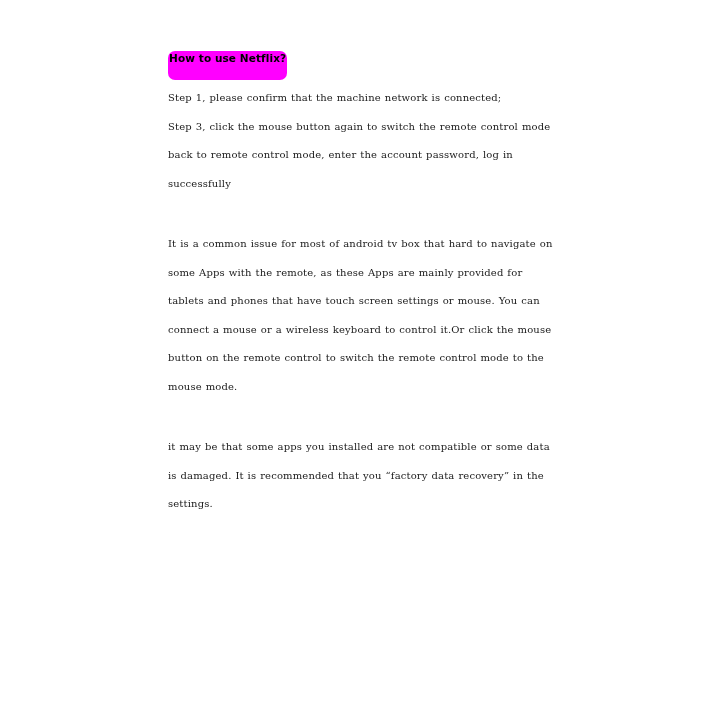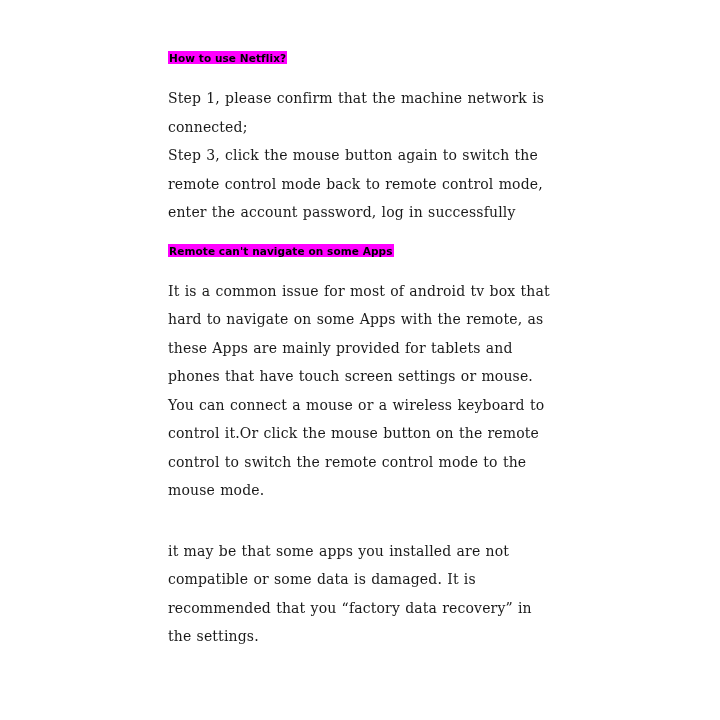--- a/index.html
+++ b/index.html
@@ -27,34 +27,35 @@
     width: 390px;
   }
   .heading {
     display: inline;
     background: #ff00ff;
     color: #000000;
     font-family: "DejaVu Sans", sans-serif;
     font-size: 10.5px;
     font-weight: bold;
     line-height: 16px;
-    padding: 1px 1px 0 1px;
+    padding: 1px 1px 16px 1px;
     letter-spacing: 0.1px;
+    border-radius: 7px;
   }
   .heading-block {
     margin: 0;
     padding: 0;
     line-height: 18px;
   }
   .para {
     margin: 0;
     padding: 0;
     color: #1a1a1a;
     font-family: "DejaVu Serif", serif;
-    font-size: 14px;
+    font-size: 10px;
     line-height: 28.5px;
     letter-spacing: 0.15px;
     word-spacing: 0.6px;
   }
   .spacer-sm { height: 14px; }
   .spacer-md { height: 18px; }
 </style>
 </head>
 <body>
 
@@ -64,23 +65,20 @@
     <div class="heading-block">
       <span class="heading">How to use Netflix?</span>
     </div>
     <div class="spacer-md"></div>
 
     <p class="para">Step 1, please confirm that the machine network is connected;</p>
     <p class="para">Step 3, click the mouse button again to switch the remote control mode back to remote control mode, enter the account password, log in successfully</p>
 
     <div class="spacer-sm"></div>
 
-    <div class="heading-block">
-      <span class="heading">Remote can't navigate on some Apps</span>
-    </div>
     <div class="spacer-md"></div>
 
     <p class="para">It is a common issue for most of android tv box that hard to navigate on some Apps with the remote, as these Apps are mainly provided for tablets and phones that have touch screen settings or mouse. You can connect a mouse or a wireless keyboard to control it.Or click the mouse button on the remote control to switch the remote control mode to the mouse mode.</p>
 
     <div class="spacer-sm"></div>
 
     <div class="spacer-md"></div>
 
     <p class="para">it may be that some apps you installed are not compatible or some data is damaged. It is recommended that you “factory data recovery” in the settings.</p>
 

